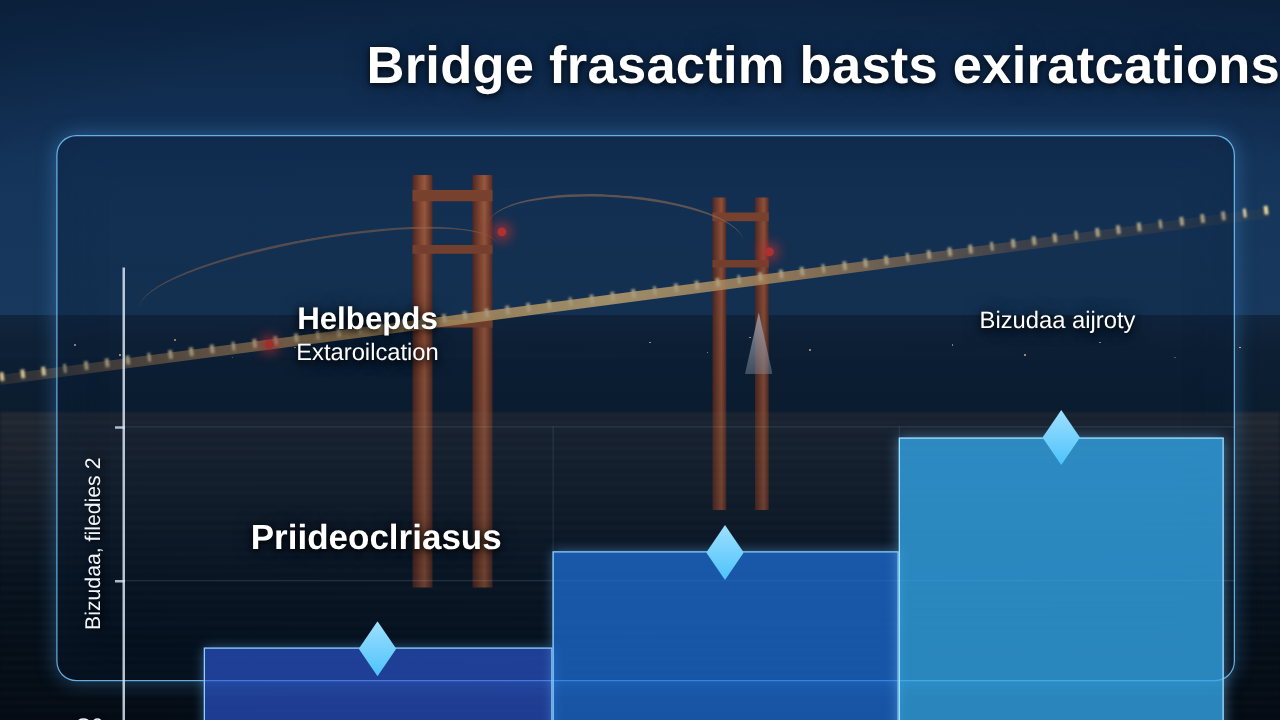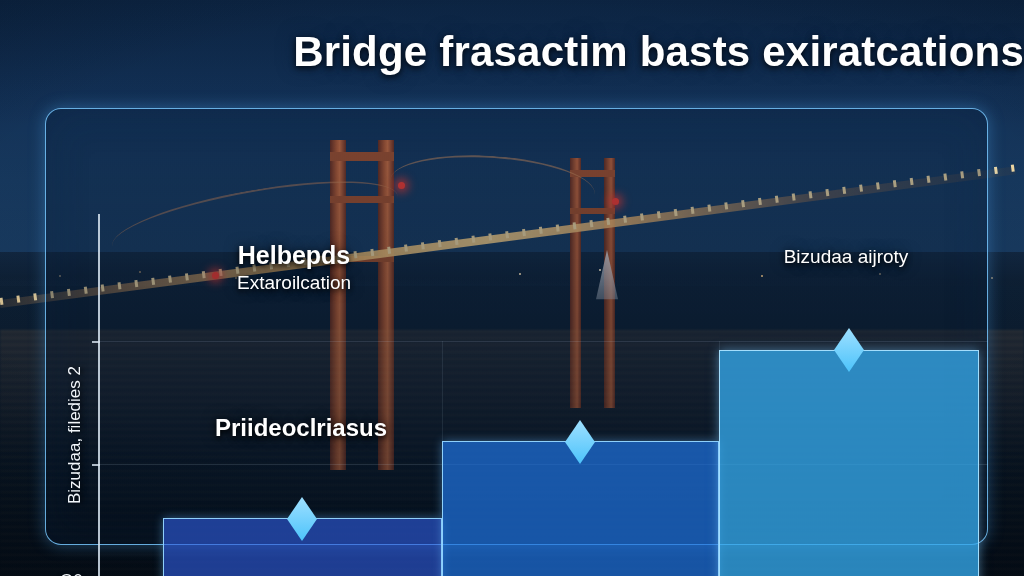--- a/index.html
+++ b/index.html
@@ -172,21 +172,21 @@
 
   
   .anno{position:absolute;text-align:center;color:#ffffff;
     text-shadow:0 2px 5px rgba(0,0,0,.92), 0 0 14px rgba(0,0,0,.6);}
   .anno .l1{font-size:25px;font-weight:bold;line-height:1.05;}
   .anno .l2{font-size:19px;line-height:1.25;margin-top:3px;}
 
   #anno-left   {left:118px;top:133px;width:260px;}
   #anno-mid    {left:105px;top:306px;width:300px;}
   #anno-right  {left:650px;top:133px;width:300px;}
-  #anno-mid .l1{font-size:24px;}
+  #anno-mid .l1{font-size:28px;}
   #anno-mid .l2{font-size:19px;}
 </style>
 </head>
 <body>
 
 <div id="stage">
 
   <div class="bg-sky"></div>
   <div class="bg-hills"></div>
   <div class="citylights"></div>

